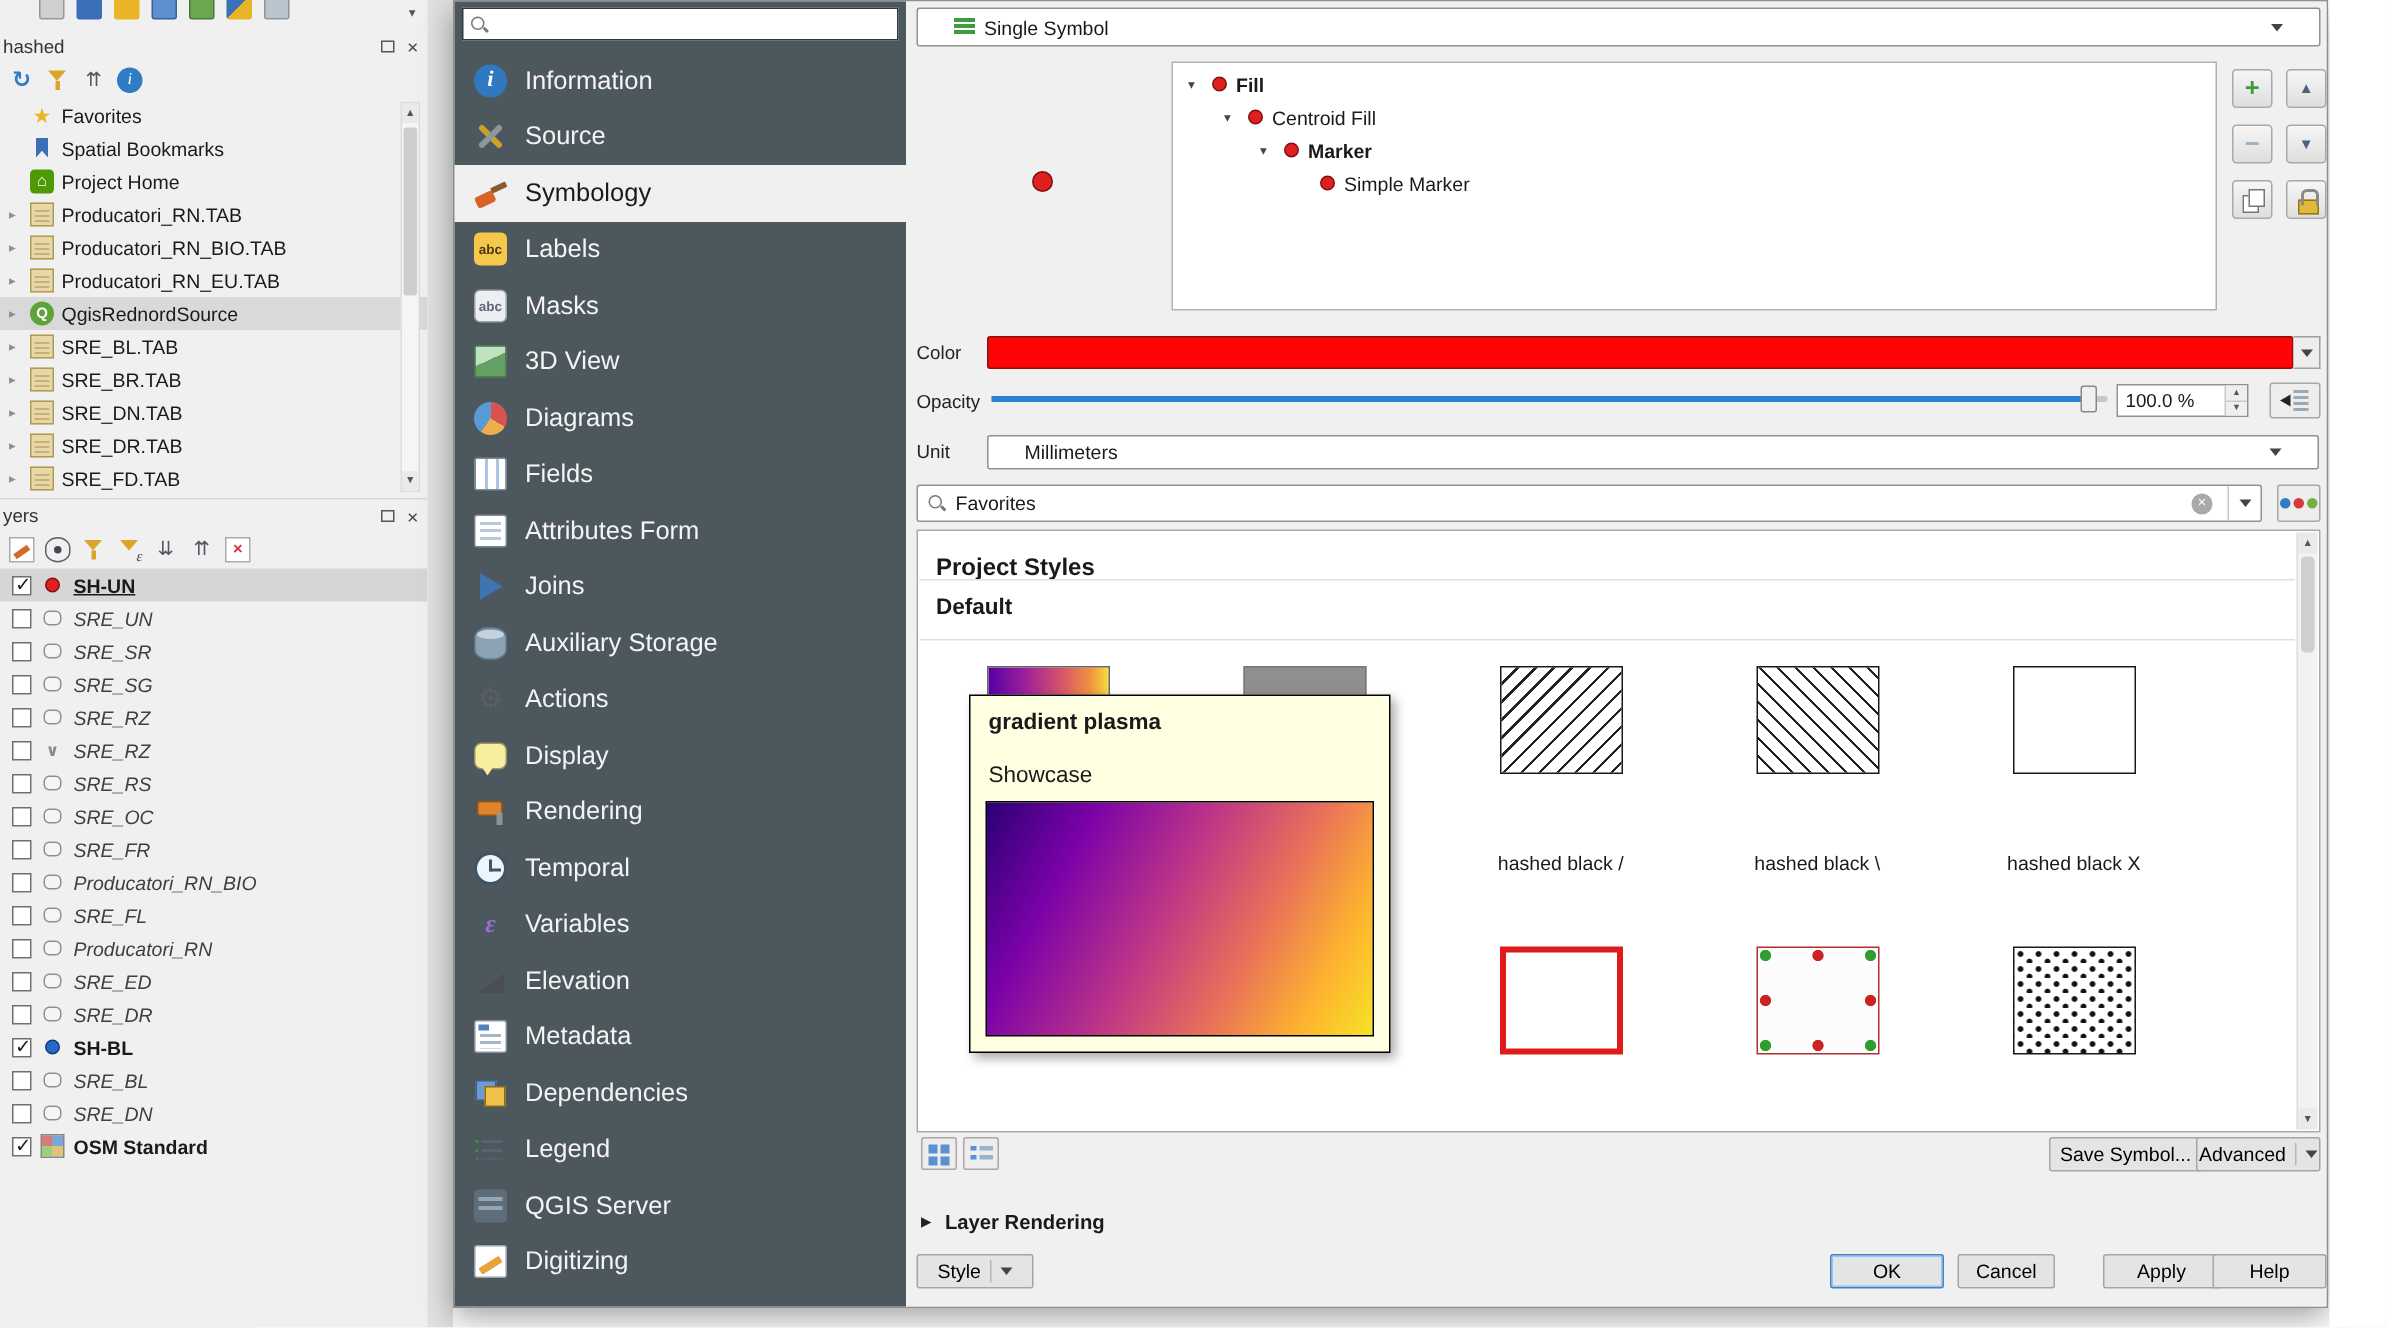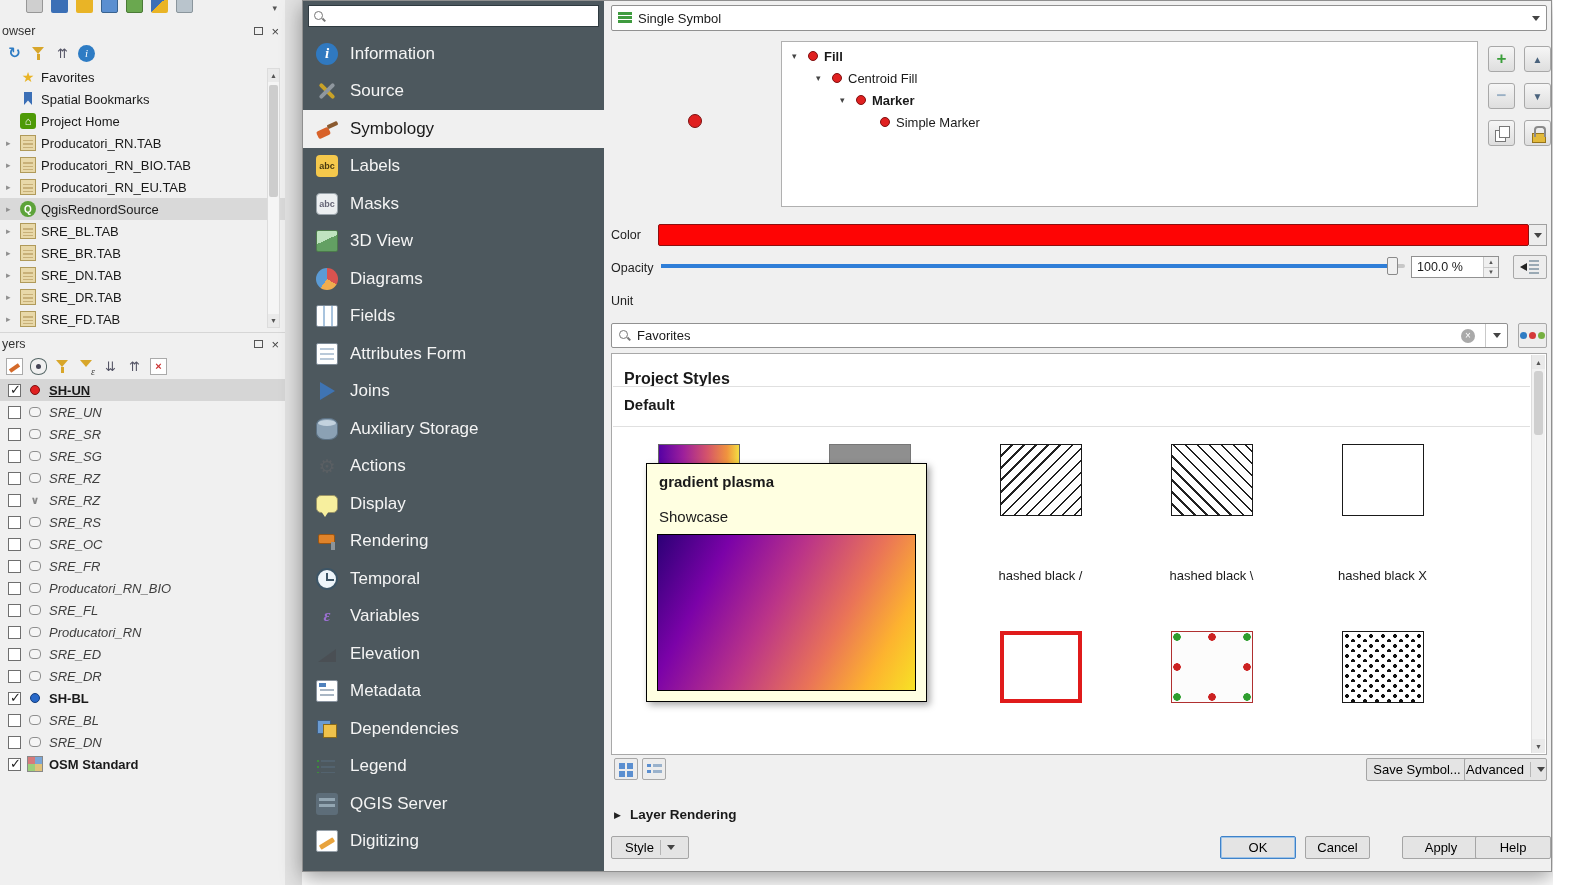--- a/index.html
+++ b/index.html
@@ -127,21 +127,21 @@
 .v-dependencies::before{content:"";position:absolute;left:1px;top:2px;width:12px;height:12px;background:#6b9bd2;border:1px solid #3f5e80}
 .v-dependencies::after{content:"";position:absolute;right:1px;bottom:2px;width:12px;height:12px;background:#f0c24b;border:1px solid #8a6a1a}
 .v-legend::before{content:"";position:absolute;left:1px;top:5px;width:2px;height:13px;background:repeating-linear-gradient(#3b8f3b 0 2px,transparent 2px 6px)}
 .v-legend::after{content:"";position:absolute;left:5px;right:3px;top:5px;height:13px;background:repeating-linear-gradient(#53636f 0 2px,transparent 2px 6px)}
 .v-qgis-server{background:#5d6d79;border-radius:3px}
 .v-qgis-server::after{content:"";position:absolute;left:3px;right:3px;top:5px;height:12px;background:repeating-linear-gradient(#93a6b2 0 3px,transparent 3px 6px)}
 .v-digitizing{background:#fff;border:1px solid #98a2ab;border-radius:2px}
 .v-digitizing::after{content:"";position:absolute;left:2px;top:10px;width:16px;height:5px;background:#e8a33d;border-radius:1px;transform:rotate(-32deg)}
 
 #content{position:absolute;left:301px;top:0;width:947px;height:100%;background:#f0f0f0}
-.combo{position:absolute;display:flex;align-items:center;gap:6px;background:#fff;border:1px solid #919191;border-radius:2px;padding:0 6px;font-size:13px}
+.combo{position:absolute;display:flex;align-items:center;gap:6px;background:#fff;border:1px solid #919191;border-radius:2px;padding:0 24px;font-size:13px}
 .combo-arrow{margin-left:auto;width:0;height:0;border-left:4px solid transparent;border-right:4px solid transparent;border-top:5px solid #444;flex:none}
 .ss-icon{width:14px;height:12px;background:repeating-linear-gradient(#3f9b3f 0 3px,#fff 3px 4px);flex:none}
 .preview-dot{position:absolute;left:84px;top:113px;width:14px;height:14px;border-radius:50%;background:#e02020;border:1px solid #7d1111}
 .symbol-tree{position:absolute;left:177px;top:40px;width:697px;height:166px;background:#fff;border:1px solid #b0b0b0;padding-top:3px}
 .strow{height:22px;display:flex;align-items:center;gap:6px}
 .strow.v-i0{padding-left:10px}.strow.v-i1{padding-left:34px}.strow.v-i2{padding-left:58px}.strow.v-i3{padding-left:82px}
 .st-arrow{width:10px;color:#444;font-size:9px;visibility:hidden}
 .st-arrow.show{visibility:visible}
 .st-dot{width:10px;height:10px;border-radius:50%;background:#e02020;border:1px solid #801010;flex:none}
 .st-label.b{font-weight:bold}
@@ -234,21 +234,21 @@
         <span class="tbicon v-tool3"></span>
         <span class="tbicon v-tool4"></span>
         <span class="tbicon v-tool5"></span>
         <span class="tbicon v-tool6"></span>
         <span class="tbicon v-tool7"></span>
       <span class="tb-caret">▾</span>
     </div>
 
     <div id="browser-panel" class="panel">
       <div class="panel-title">
-        <span>owser</span>
+        <span>hashed</span>
         <span class="pbtns">
           <span class="pfloat"></span>
           <span class="pclose">×</span>
         </span>
       </div>
       <div class="panel-toolbar">
         <span class="picon v-refresh"></span>
           <span class="picon v-filter-browser"></span>
           <span class="picon v-collapse-all"></span>
           <span class="picon v-properties"></span>
@@ -602,20 +602,24 @@
         <span class="spin-btns">
             <i>▲</i>
             <i>▼</i>
           </span>
       </div>
       <button class="dd-btn" style="left:909px;top:254px;width:34px;height:24px">
           <span class="dd-icon"></span>
         </button>
 
       <span class="flabel" style="left:7px;top:293px">Unit</span>
+      <div class="combo" style="left:54px;top:289px;width:888px;height:23px">
+        <span>Millimeters</span>
+        <span class="combo-arrow"></span>
+      </div>
 
       <div class="style-search">
         <span class="mag"></span>
         <span>Favorites</span>
         <span class="clear-x">×</span>
         <span class="search-dd">
             <span class="combo-arrow" style="margin:0"></span>
           </span>
       </div>
       <button class="sm-btn">

